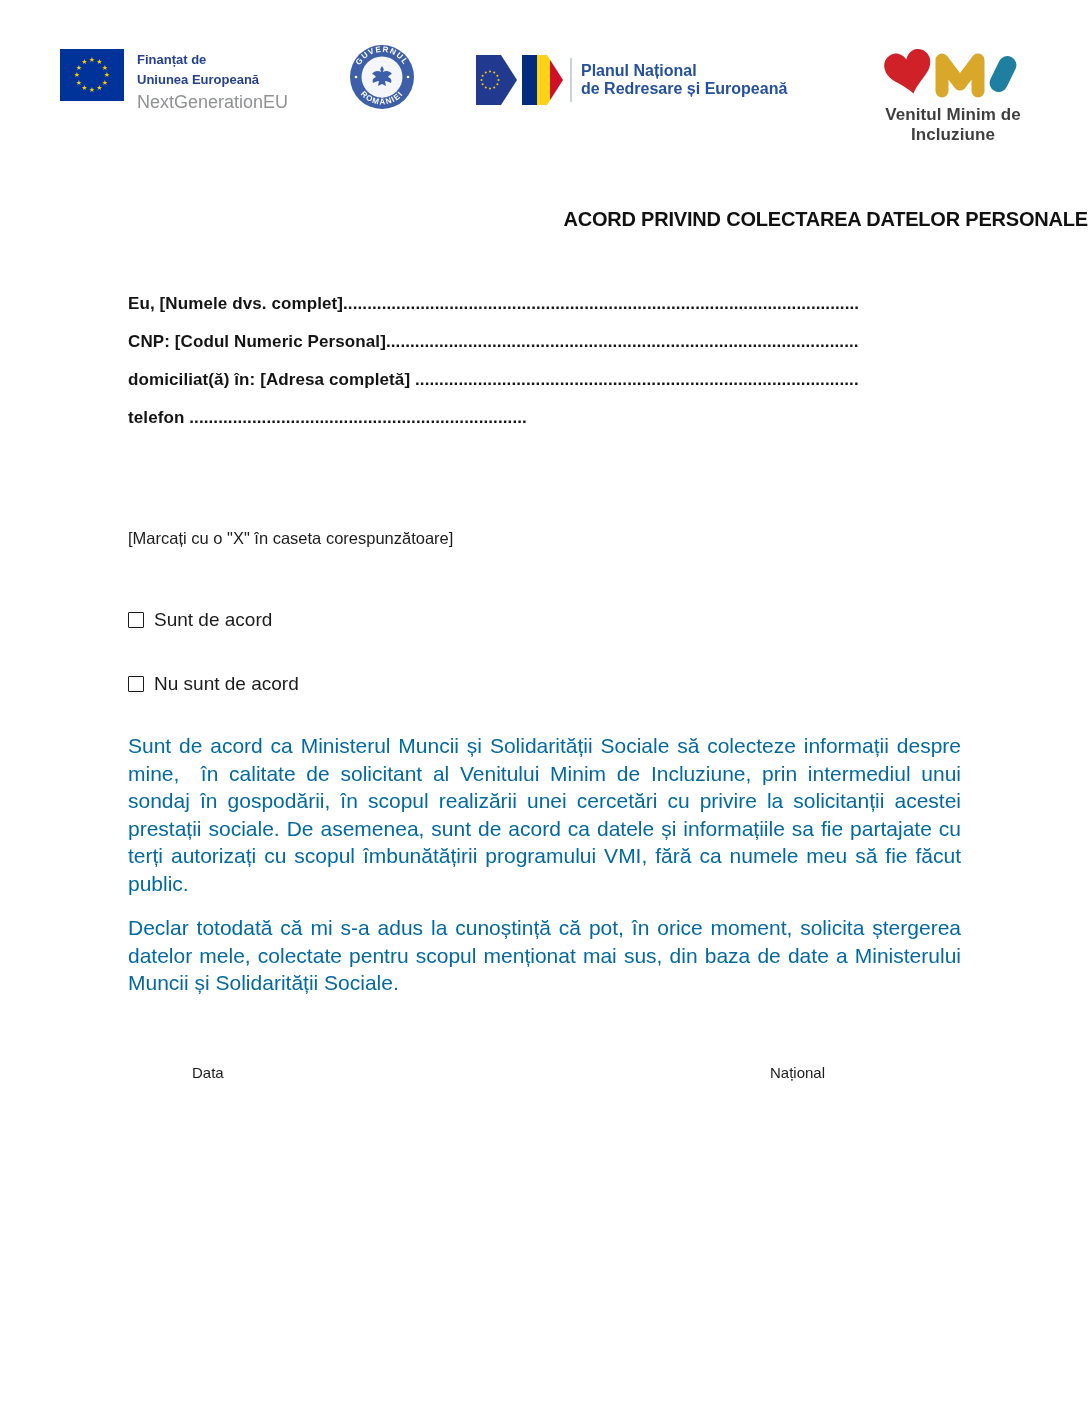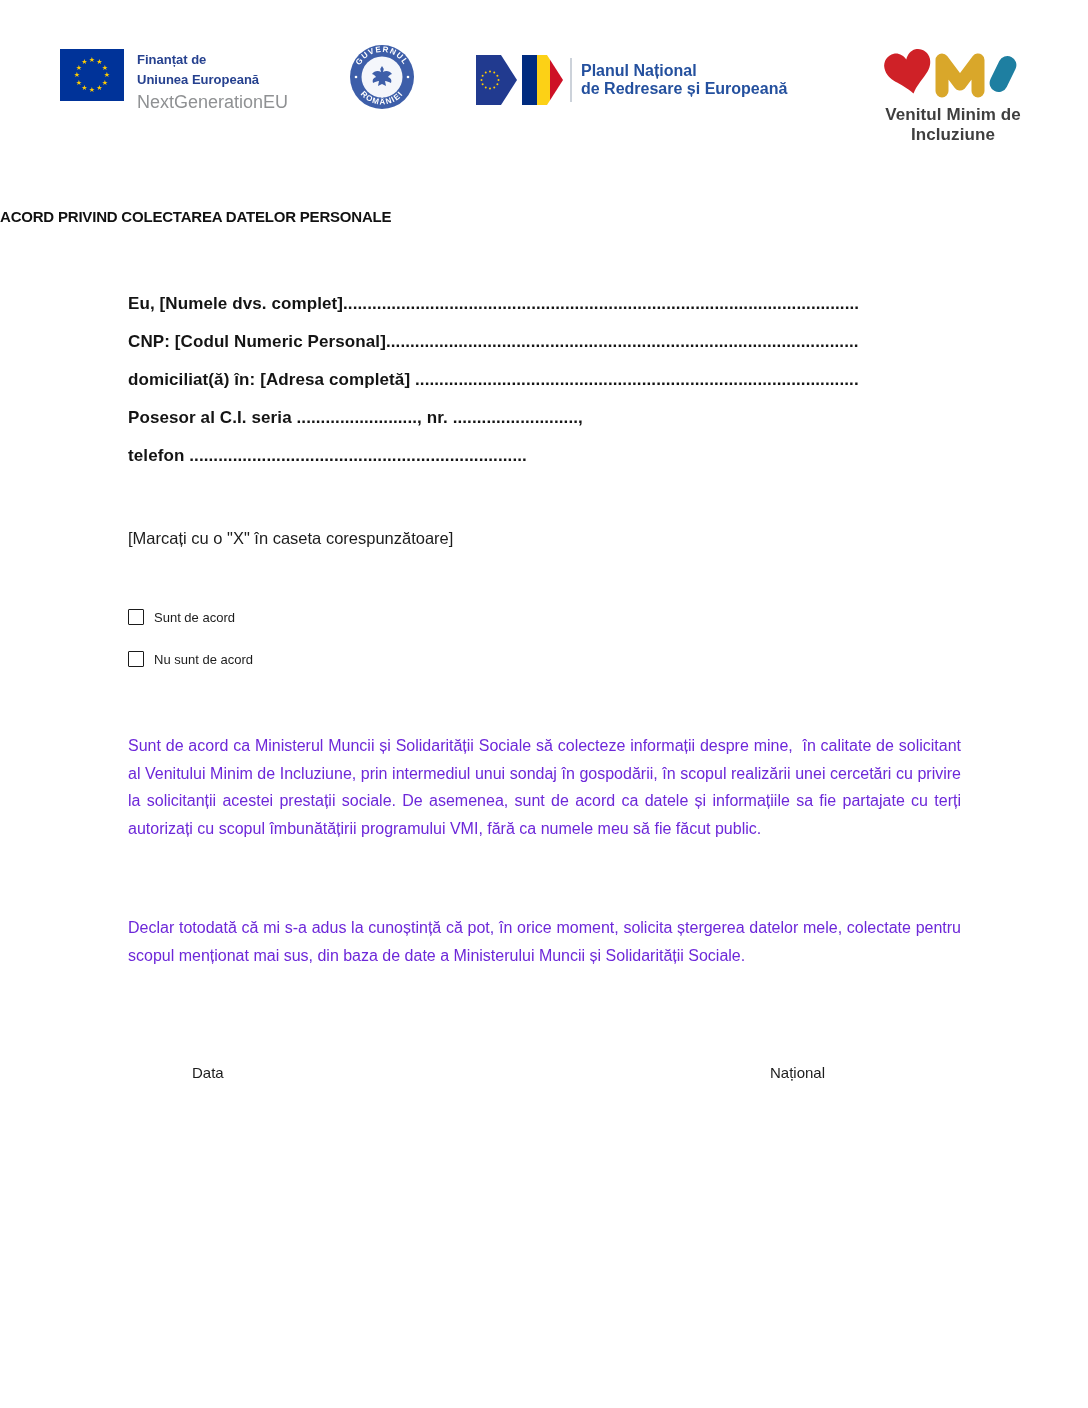--- a/index.html
+++ b/index.html
@@ -19,40 +19,40 @@
   .eu-sub{font-size:18px;color:#8f9193;line-height:20px;margin-top:2px;}
   .gov-seal{position:absolute;left:349px;top:44px;}
   .pnrr{position:absolute;left:476px;top:51px;display:flex;align-items:center;}
   .pnrr-divider{width:2px;height:44px;background:#ccd2da;margin:0 9px 0 6px;}
   .pnrr-line{font-size:16px;font-weight:700;color:#24509e;line-height:18.5px;}
   .vmi{position:absolute;left:874px;top:47px;width:158px;text-align:center;}
   .vmi-caption{font-size:17px;font-weight:700;color:#3f3f3f;margin-top:2px;letter-spacing:0.1px;}
   
   .title{
     position:absolute;top:208px;left:0;width:100%;
-    text-align:left;font-weight:700;font-size:15px;letter-spacing:-0.2px;color:#111;
+    text-align:right;font-weight:700;font-size:20px;letter-spacing:-0.2px;color:#111;
   }
   .fields{position:absolute;left:128px;top:291px;}
   .field-line{
     font-weight:700;font-size:17px;line-height:26px;margin-bottom:12px;
     white-space:nowrap;overflow:hidden;letter-spacing:0.1px;color:#141414;
   }
   .field-line.clip{width:730px;}
   .field-line.last{margin-bottom:0;margin-top:4px;}
   .instruction{position:absolute;left:128px;top:529px;font-size:16.5px;color:#1c1c1c;}
-  .checkbox-row{position:absolute;left:128px;display:flex;align-items:center;gap:10px;font-size:13px;}
+  .checkbox-row{position:absolute;left:128px;display:flex;align-items:center;gap:10px;font-size:19px;}
   .row-agree{top:609px;}
-  .row-disagree{top:651px;justify-content:space-between;}
+  .row-disagree{top:673px;justify-content:space-between;}
   .checkbox{
     display:inline-block;width:14px;height:14px;
     border:1.8px solid #1b1b1b;border-radius:1px;background:#fff;flex:0 0 auto;
   }
   .para{
     position:absolute;left:128px;width:833px;margin:0;
-    font-size:16px;line-height:27.5px;text-align:justify;color:#6d28d9;
+    font-size:21px;line-height:27.5px;text-align:justify;color:#0369a1;
   }
   .p1{top:732px;}
   .p2{top:914px;}
   .footer{position:absolute;left:128px;top:1064px;width:833px;height:26px;font-size:15px;}
   .date-label{position:absolute;left:64px;top:0;}
   .sig-label{position:absolute;left:642px;top:0;}
 </style>
 </head>
 <body>
 
@@ -142,21 +142,20 @@
     </svg>
     <div class="vmi-caption">Venitul Minim de Incluziune</div>
   </div>
 
   <div class="title">ACORD PRIVIND COLECTAREA DATELOR PERSONALE</div>
 
   <div class="fields">
     <div class="field-line clip">Eu, [Numele dvs. complet]........................................................................................................................</div>
     <div class="field-line clip">CNP: [Codul Numeric Personal]........................................................................................................................</div>
     <div class="field-line clip">domiciliat(ă) în: [Adresa completă] ........................................................................................................................</div>
-    <div class="field-line">Posesor al C.I. seria ........................., nr. ..........................,</div>
     <div class="field-line last">telefon ......................................................................</div>
   </div>
 
   <div class="instruction">[Marcați cu o "X" în caseta corespunzătoare]</div>
 
   <div class="checkbox-row row-agree">
     <span class="checkbox"></span>
     <span>Sunt de acord</span>
   </div>
   <div class="checkbox-row row-disagree">

